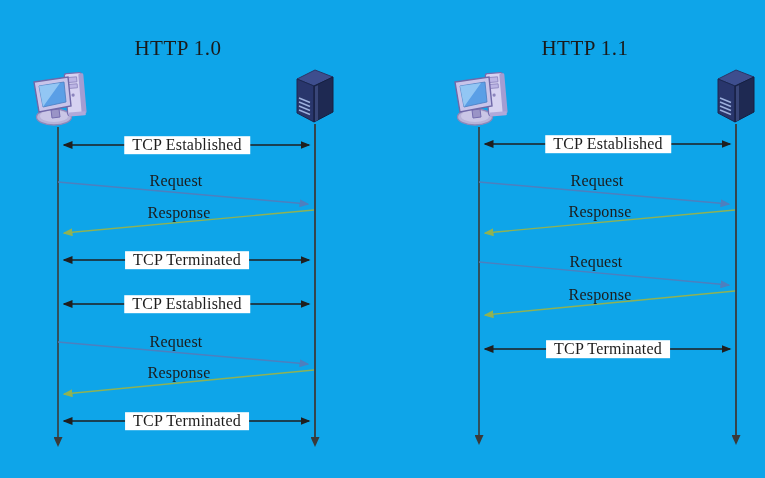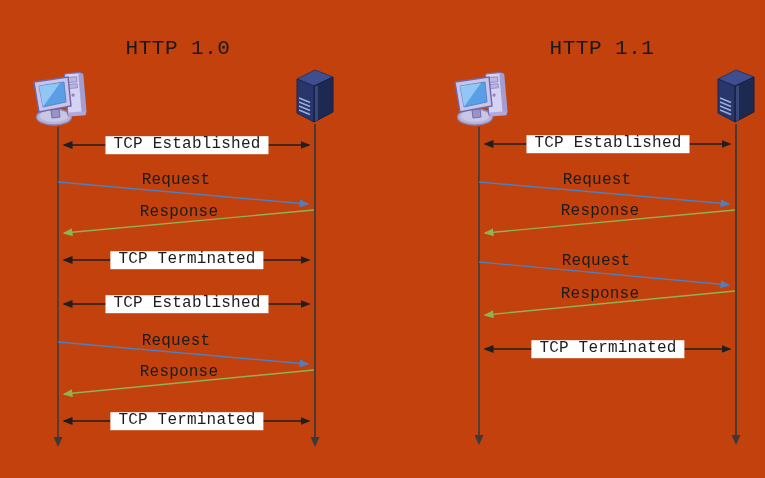--- a/index.html
+++ b/index.html
@@ -1,20 +1,20 @@
 <!DOCTYPE html>
 <html><head>
 <meta charset="utf-8">
 <style>
   html,body{margin:0;padding:0;background:#ffffff;}
   #canvas{
     position:relative;
     width:765px;height:478px;
-    background:#c2410c;
-    font-family:Liberation Mono, monospace;
+    background:#0ea5e9;
+    font-family:Liberation Serif, serif;
     overflow:hidden;
   }
   #lines{position:absolute;left:0;top:0;}
   .icon{position:absolute;}
   .lbl{
     position:absolute;
     transform:translate(-50%,-50%);
     white-space:nowrap;
     font-size:16px;
     color:#1c1c1c;
@@ -124,21 +124,21 @@
     <polygon points="22,20.5 25,19.2 25,54 22,55.5" fill="#394678"></polygon>
     <g stroke="#9db0dd" stroke-width="1.4">
       <line x1="6" y1="32" x2="17" y2="36.5"></line>
       <line x1="6" y1="36" x2="17" y2="40.5"></line>
       <line x1="6" y1="40" x2="17" y2="44.5"></line>
       <line x1="6" y1="44" x2="17" y2="48.5"></line>
     </g>
   </svg>
 
   <div class="lbl title" style="left:178px;top:49px">HTTP 1.0</div>
-  <div class="lbl title" style="left:602px;top:49px">HTTP 1.1</div>
+  <div class="lbl title" style="left:585px;top:49px">HTTP 1.1</div>
 
   <div class="lbl sync" style="left:187px;top:145px">TCP Established</div>
   <div class="lbl" style="left:176px;top:181px">Request</div>
   <div class="lbl" style="left:179px;top:213px">Response</div>
   <div class="lbl sync" style="left:187px;top:260px">TCP Terminated</div>
   <div class="lbl sync" style="left:187px;top:304px">TCP Established</div>
   <div class="lbl" style="left:176px;top:342px">Request</div>
   <div class="lbl" style="left:179px;top:373px">Response</div>
   <div class="lbl sync" style="left:187px;top:421px">TCP Terminated</div>
 

